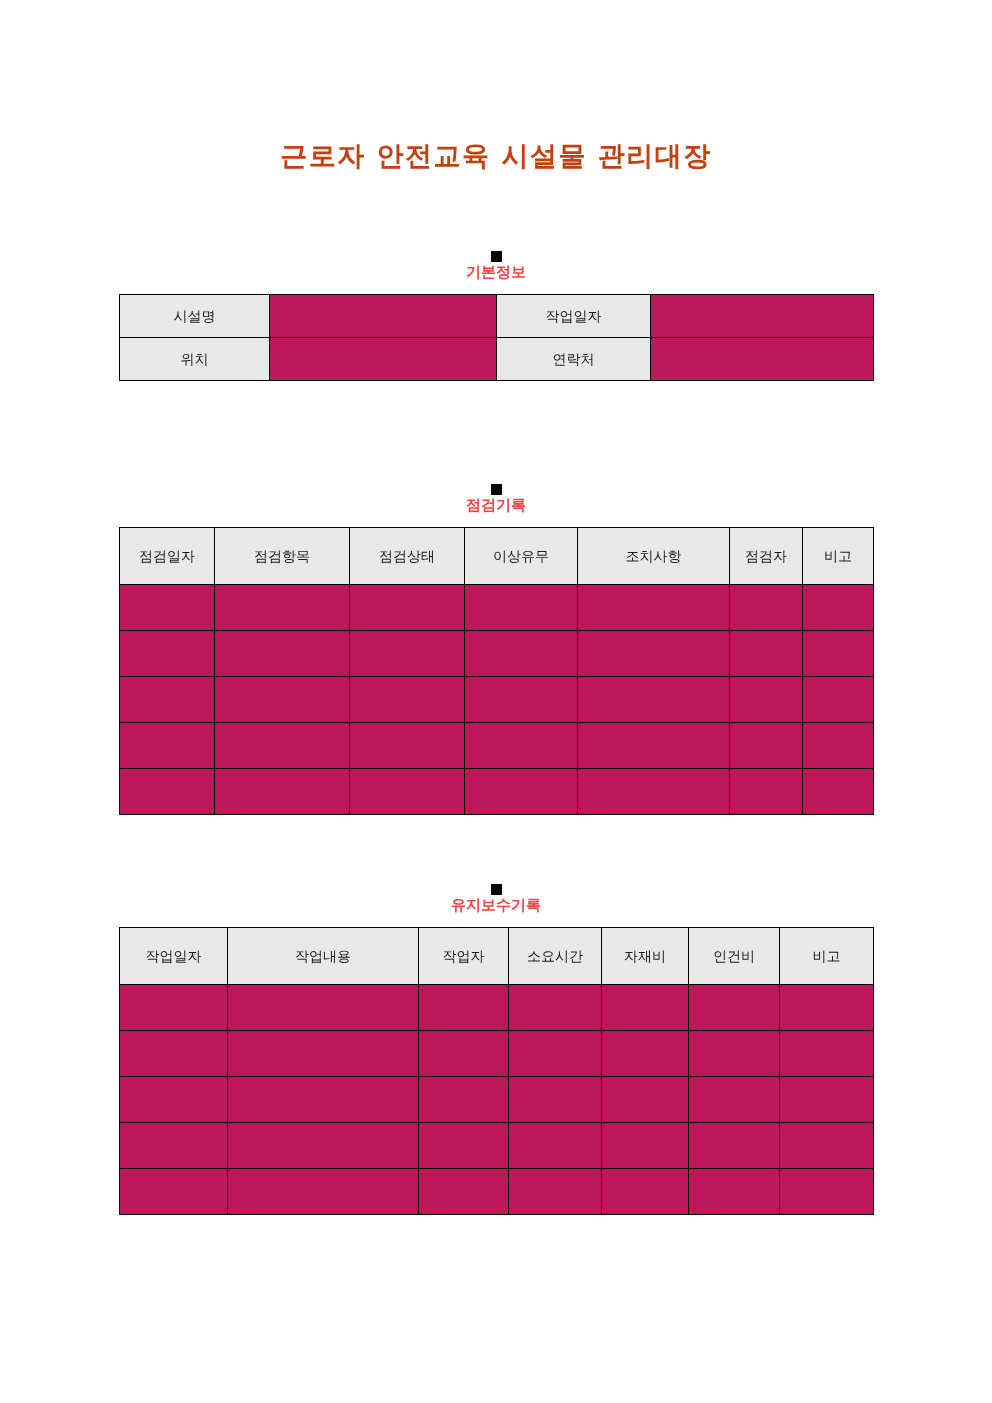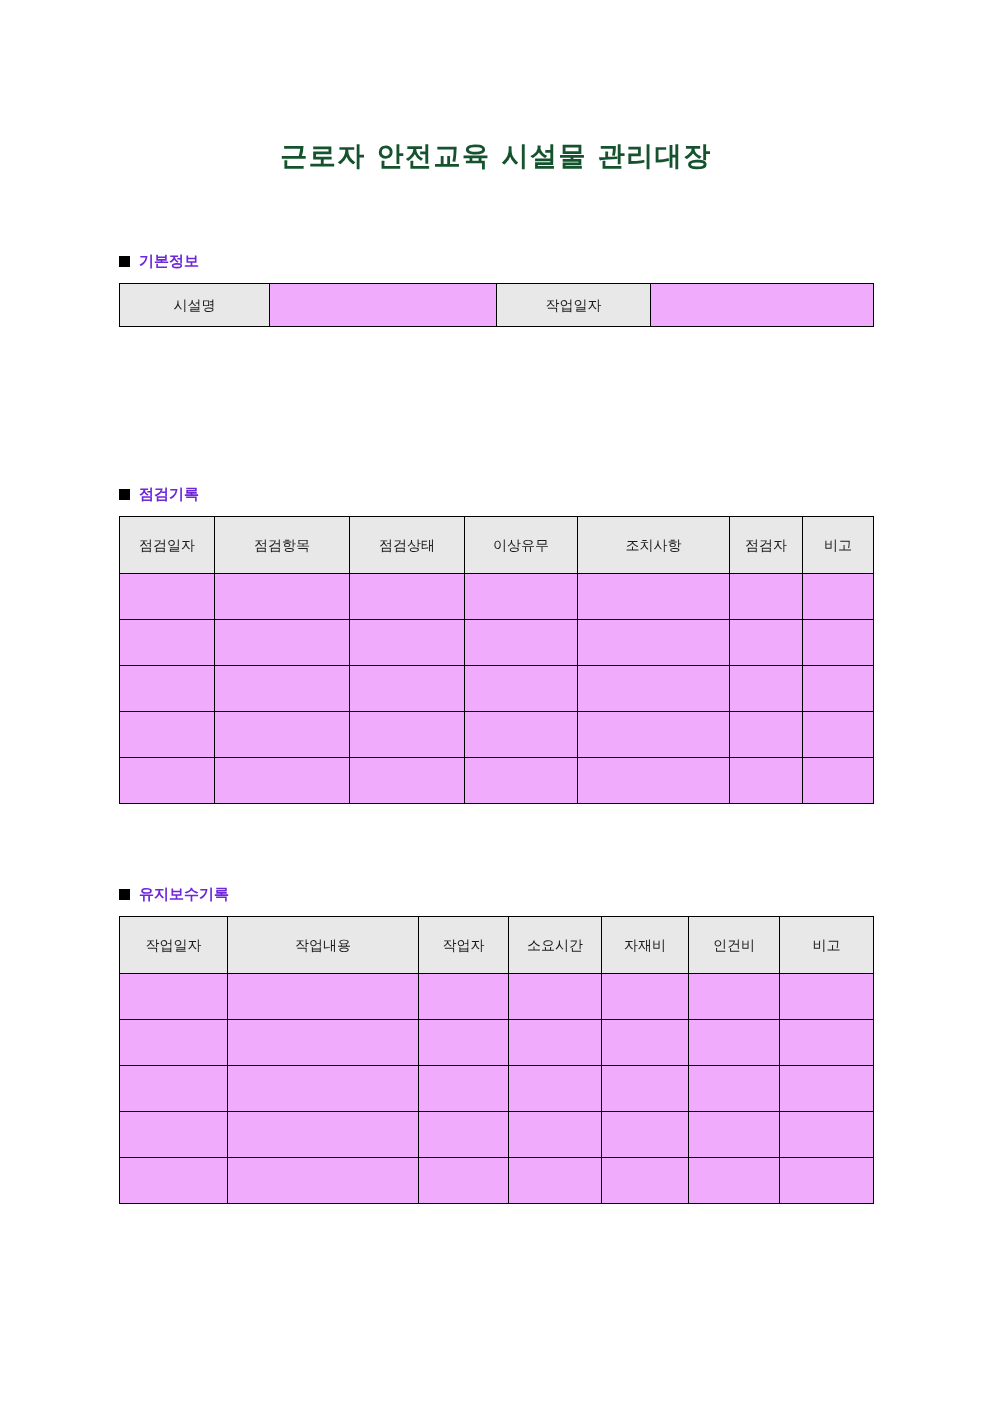--- a/index.html
+++ b/index.html
@@ -23,60 +23,60 @@
     padding: 0;
     position: relative;
   }
 
   
   .doc-title {
     text-align: center;
     font-size: 27px;
     font-weight: bold;
     letter-spacing: 1.5px;
-    color: #14532d;
+    color: #c2410c;
     margin: 0;
     padding: 0;
     position: absolute;
     top: 138px;
     left: 0;
     right: 0;
     line-height: 36px;
   }
 
   
   .section {
     position: absolute;
     left: 119px;
     width: 754px;
   }
   .section-heading {
     font-size: 15px;
     font-weight: bold;
-    color: #6d28d9;
+    color: #ef4444;
     display: flex;
     align-items: center;
-    gap: 9px;
     margin: 0 0 12px 0;
     line-height: 20px;
+    flex-direction: column;
   }
   .bullet-square {
     display: inline-block;
     width: 11px;
     height: 11px;
     background: #000000;
     flex: 0 0 auto;
   }
 
   
   table.grid {
     border-collapse: collapse;
     width: 754px;
     table-layout: fixed;
-    background: #f0abfc;
+    background: #be185d;
     margin-top: 8px;
   }
   table.grid th,
   table.grid td {
     border: 1px solid #000000;
     font-size: 14px;
     font-weight: normal;
     color: #1a1a1a;
     text-align: center;
     vertical-align: middle;
@@ -129,20 +129,26 @@
         <col style="width:154px">
         <col style="width:223px">
       </colgroup>
       <tbody>
         <tr>
           <td class="label-cell">시설명</td>
           <td></td>
           <td class="label-cell">작업일자</td>
           <td></td>
         </tr>
+        <tr>
+          <td class="label-cell">위치</td>
+          <td></td>
+          <td class="label-cell">연락처</td>
+          <td></td>
+        </tr>
       </tbody>
     </table>
   </div>
 
   <div class="section" id="section-maintenance">
     <div class="section-heading">
       <span class="bullet-square"></span>
       <span>유지보수기록</span>
     </div>
 

